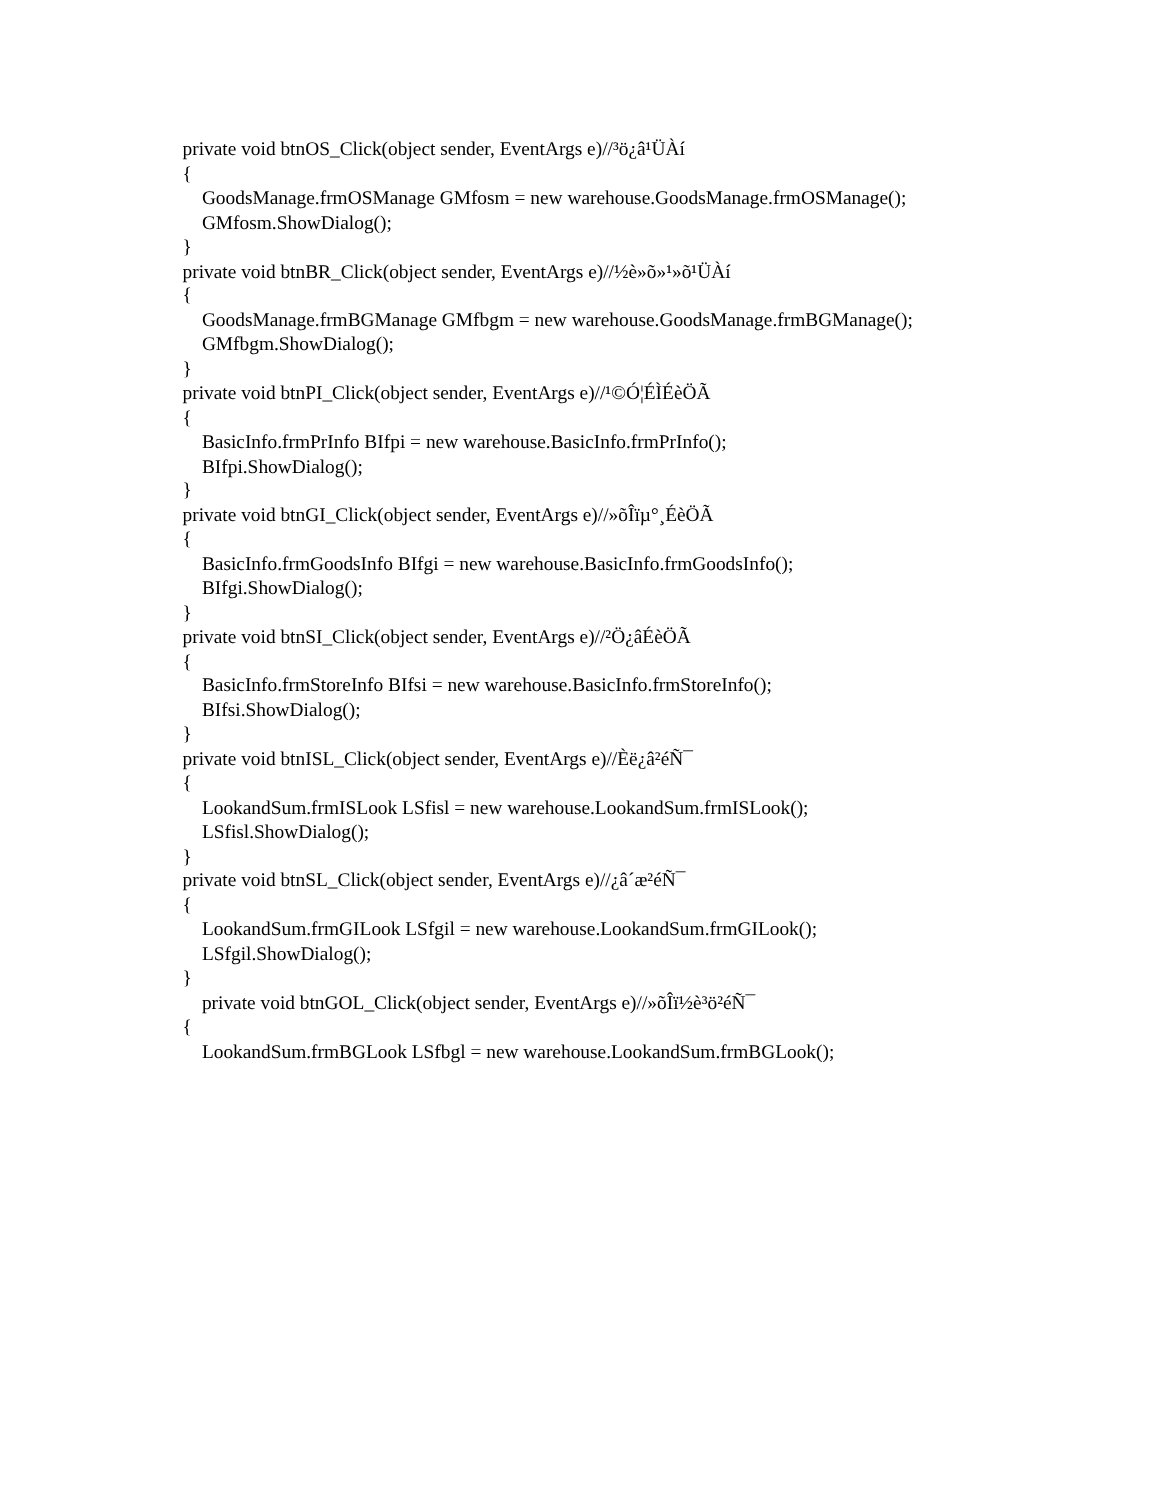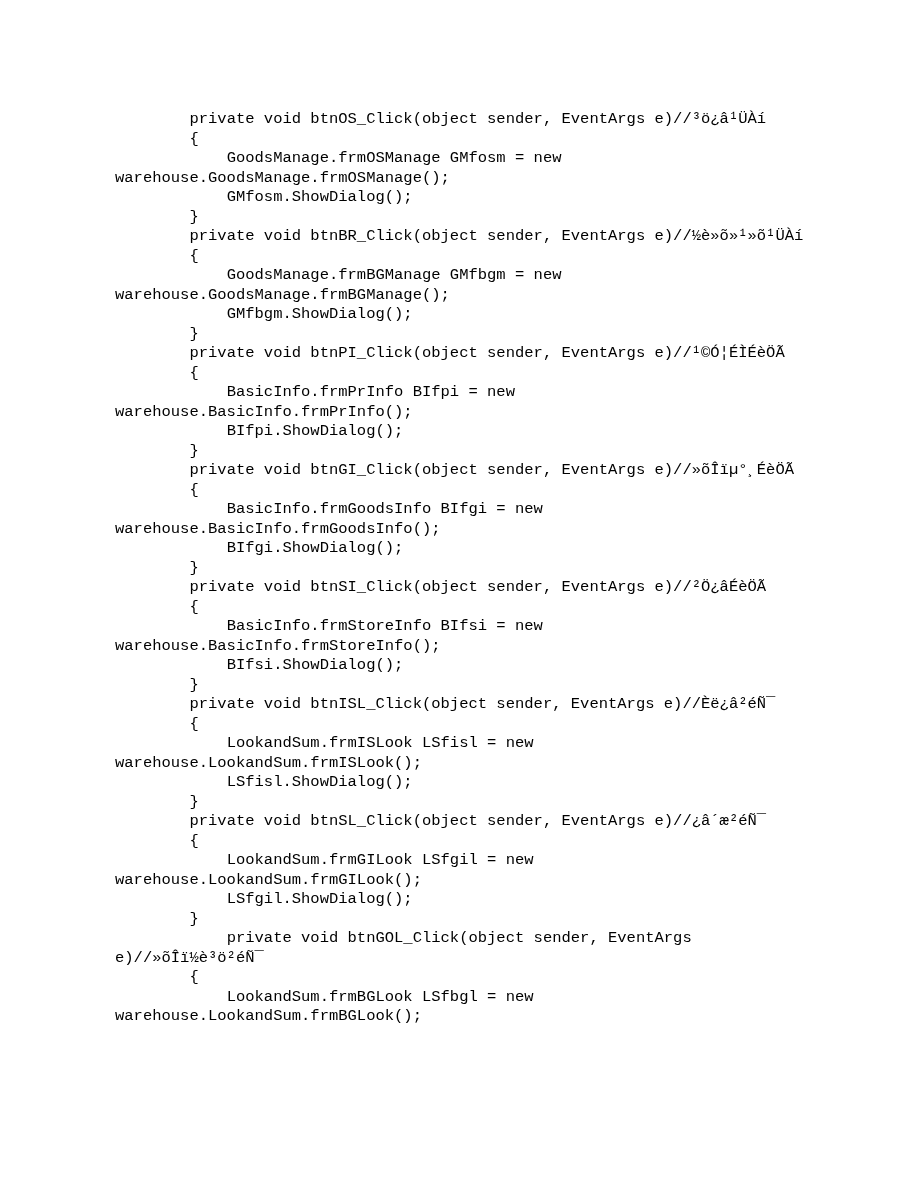--- a/index.html
+++ b/index.html
@@ -10,21 +10,21 @@
   }
   .page {
     width: 920px;
     min-height: 1191px;
     box-sizing: border-box;
     padding: 110px 115px 60px 115px;
     background: #ffffff;
   }
   pre.code {
     margin: 0;
-    font-family: Liberation Mono, monospace;
+    font-family: Liberation Serif, serif;
     font-size: 15.5px;
     line-height: 19.5px;
     white-space: pre-wrap;
     word-break: break-word;
     color: #000000;
   }
 </style>
 </head>
 <body>
 

